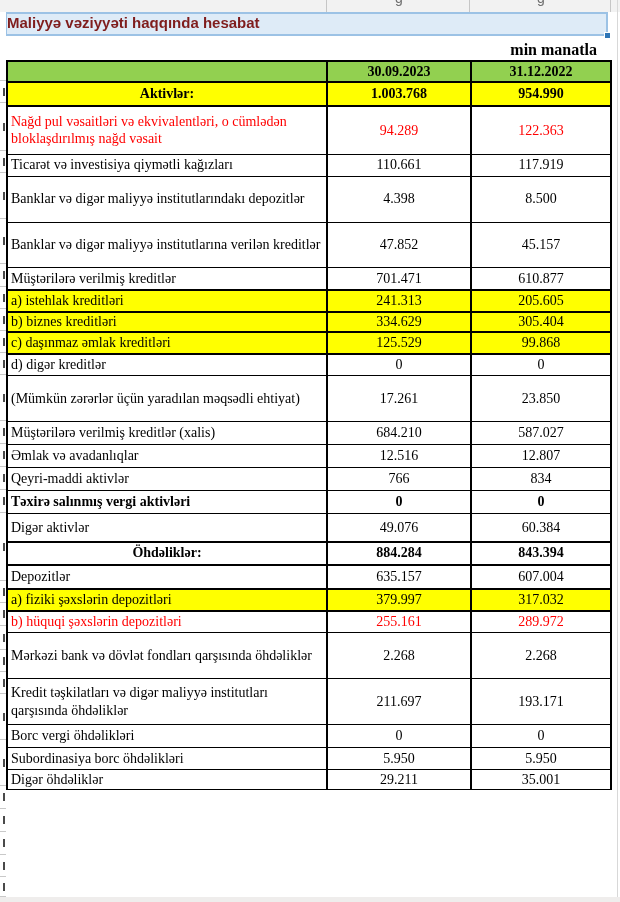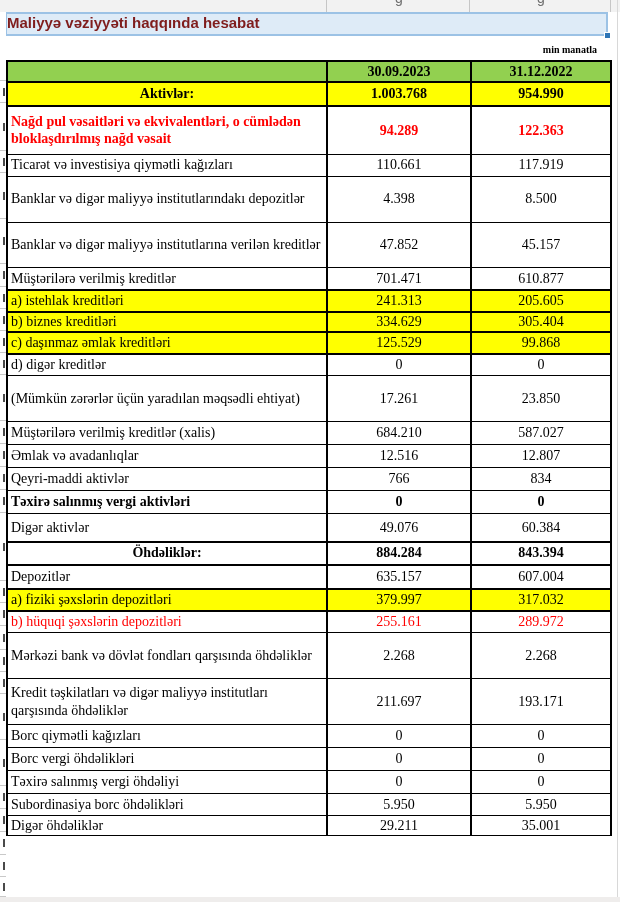--- a/index.html
+++ b/index.html
@@ -26,21 +26,21 @@
     line-height:20px;
     font:bold 15px "Liberation Sans", sans-serif; color:#7f1d1d;
   }
   .fill-handle {
     position:absolute; right:-5px; bottom:-5px; width:7px; height:7px;
     background:#2E75B6; border:1px solid #ffffff;
   }
   .unit-row {
     position:absolute; left:0; top:36px; width:608px; height:24px;
     text-align:right; padding-right:11px; line-height:27px;
-    font-weight:bold; font-size:10px;
+    font-weight:bold; font-size:16px;
   }
   
   .sliver { position:absolute; left:0; top:60px; width:6px; }
   .sliver .scell { position:relative; border-bottom:1px solid #C9C9C9; }
   .sliver .scell .mark {
     position:absolute; right:1px; top:50%; margin-top:-4px;
     width:2px; height:8px; background:#4a4a4a;
   }
   
   table.fin {
@@ -192,21 +192,21 @@
         <td class="val">30.09.2023</td>
         <td class="val">31.12.2022</td>
       </tr>
     </thead>
     <tbody id="tbody">
         <tr class="section-yellow" style="height: 24px;">
           <td class="lbl">Aktivlər:</td>
           <td class="val">1.003.768</td>
           <td class="val">954.990</td>
         </tr>
-        <tr class="red" style="height: 48px; font-weight: bold;">
+        <tr class="red" style="height: 48px;">
           <td class="lbl">Nağd pul vəsaitləri və ekvivalentləri, o cümlədən bloklaşdırılmış nağd vəsait</td>
           <td class="val">94.289</td>
           <td class="val">122.363</td>
         </tr>
         <tr class="" style="height: 22px;">
           <td class="lbl">Ticarət və investisiya qiymətli kağızları</td>
           <td class="val">110.661</td>
           <td class="val">117.919</td>
         </tr>
         <tr class="" style="height: 46px;">
@@ -298,31 +298,21 @@
           <td class="lbl">Mərkəzi bank və dövlət fondları qarşısında öhdəliklər</td>
           <td class="val">2.268</td>
           <td class="val">2.268</td>
         </tr>
         <tr class="" style="height: 46px;">
           <td class="lbl">Kredit təşkilatları və digər maliyyə institutları qarşısında öhdəliklər</td>
           <td class="val">211.697</td>
           <td class="val">193.171</td>
         </tr>
         <tr class="" style="height: 23px;">
-          <td class="lbl">Borc qiymətli kağızları</td>
-          <td class="val">0</td>
-          <td class="val">0</td>
-        </tr>
-        <tr class="" style="height: 23px;">
           <td class="lbl">Borc vergi öhdəlikləri</td>
-          <td class="val">0</td>
-          <td class="val">0</td>
-        </tr>
-        <tr class="" style="height: 23px;">
-          <td class="lbl">Təxirə salınmış vergi öhdəliyi</td>
           <td class="val">0</td>
           <td class="val">0</td>
         </tr>
         <tr class="" style="height: 22px; margin-left: 28px;">
           <td class="lbl">Subordinasiya borc öhdəlikləri</td>
           <td class="val">5.950</td>
           <td class="val">5.950</td>
         </tr>
         <tr class="" style="height: 20px;">
           <td class="lbl">Digər öhdəliklər</td>

